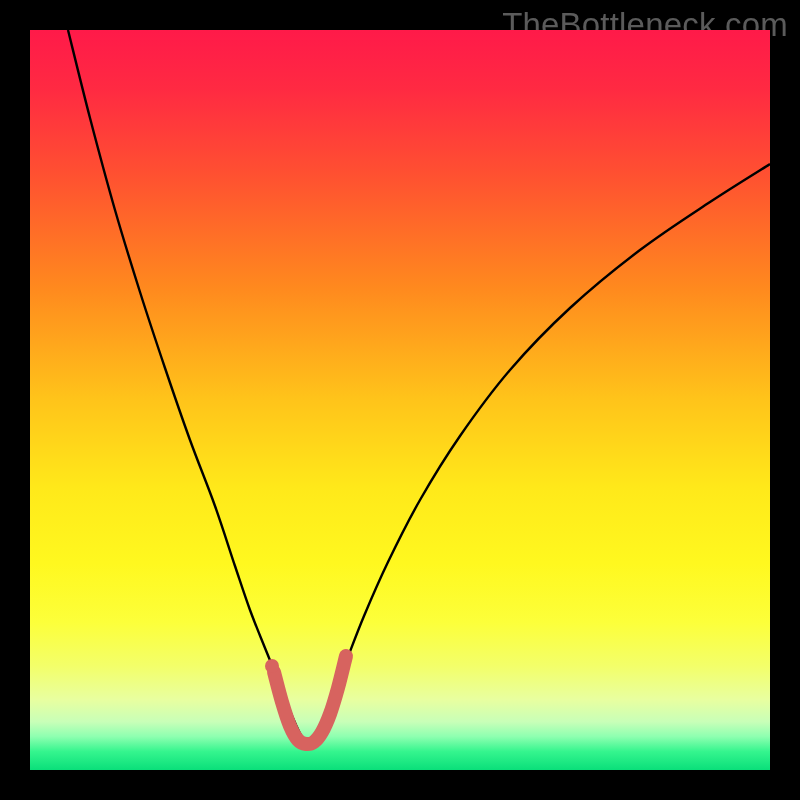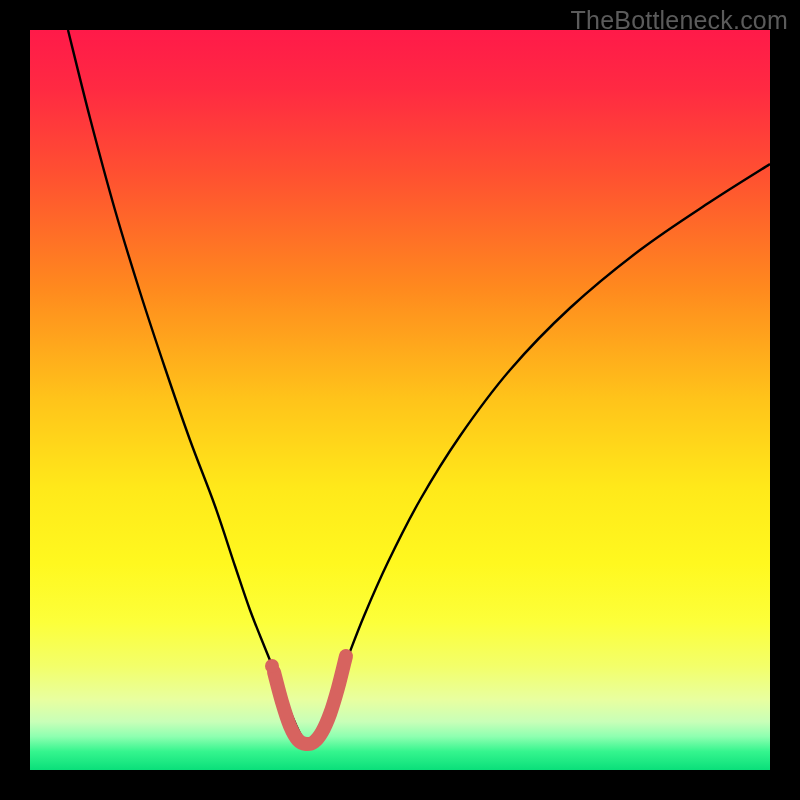--- a/index.html
+++ b/index.html
@@ -21,21 +21,21 @@
   }
   .gradient {
     position: absolute;
     left: 0; top: 0; right: 0; bottom: 0;
   }
   .watermark {
     position: absolute;
     top: 6px;
     right: 12px;
     color: #5b5b5b;
-    font-size: 25px;
+    font-size: 33px;
     font-weight: 500;
     letter-spacing: 0.2px;
   }
   svg.curve {
     position: absolute;
     left: 0; top: 0;
   }
 </style>
 </head>
 <body>

